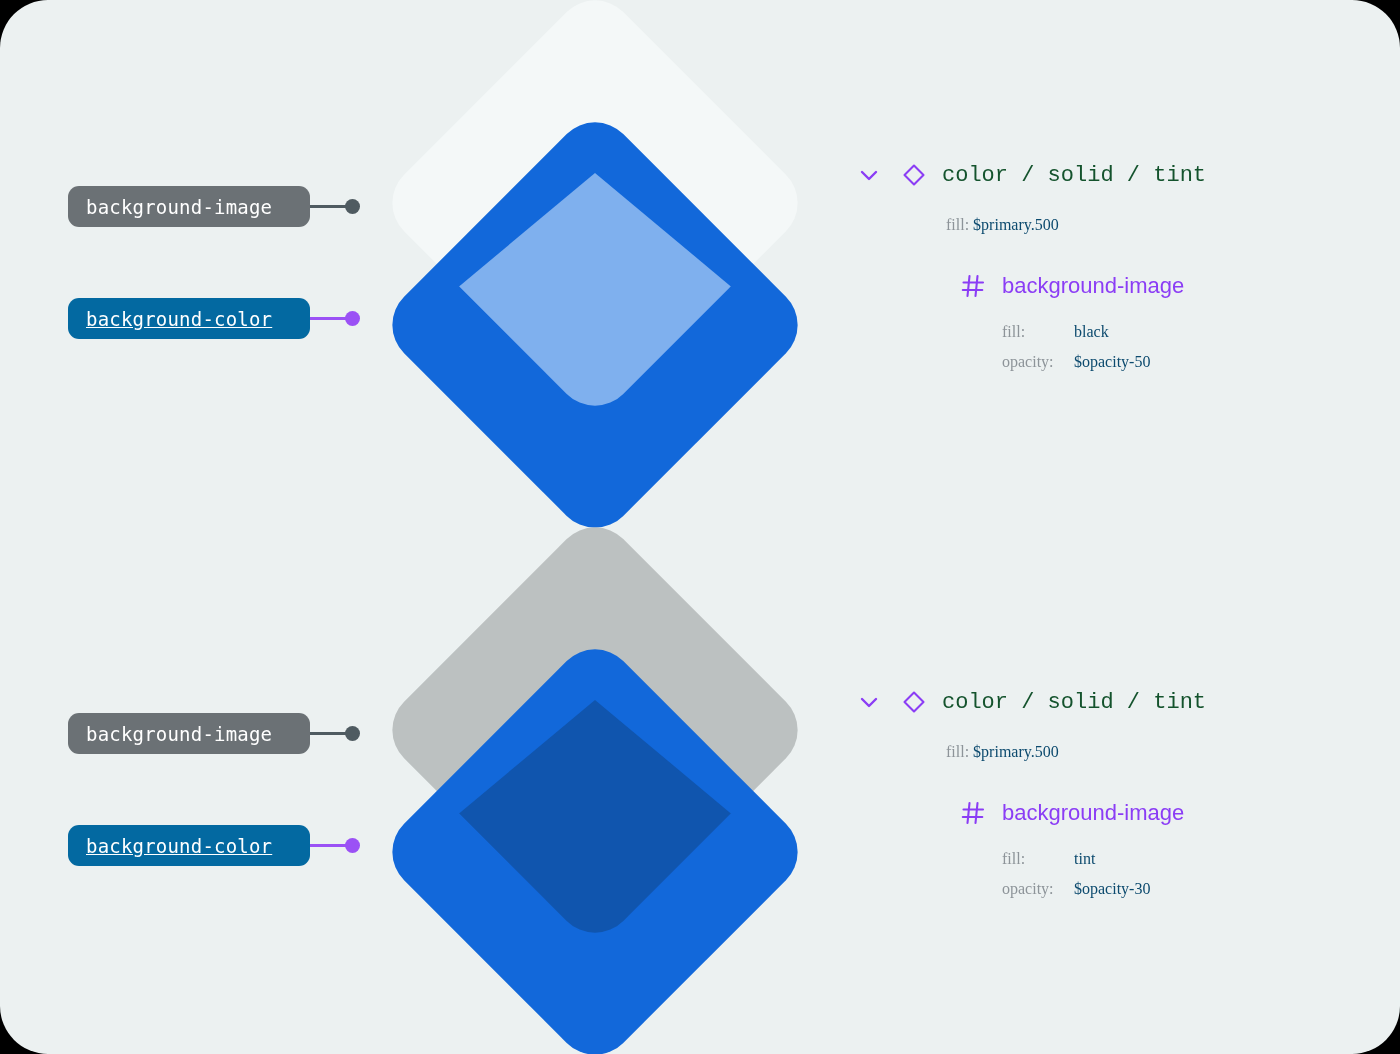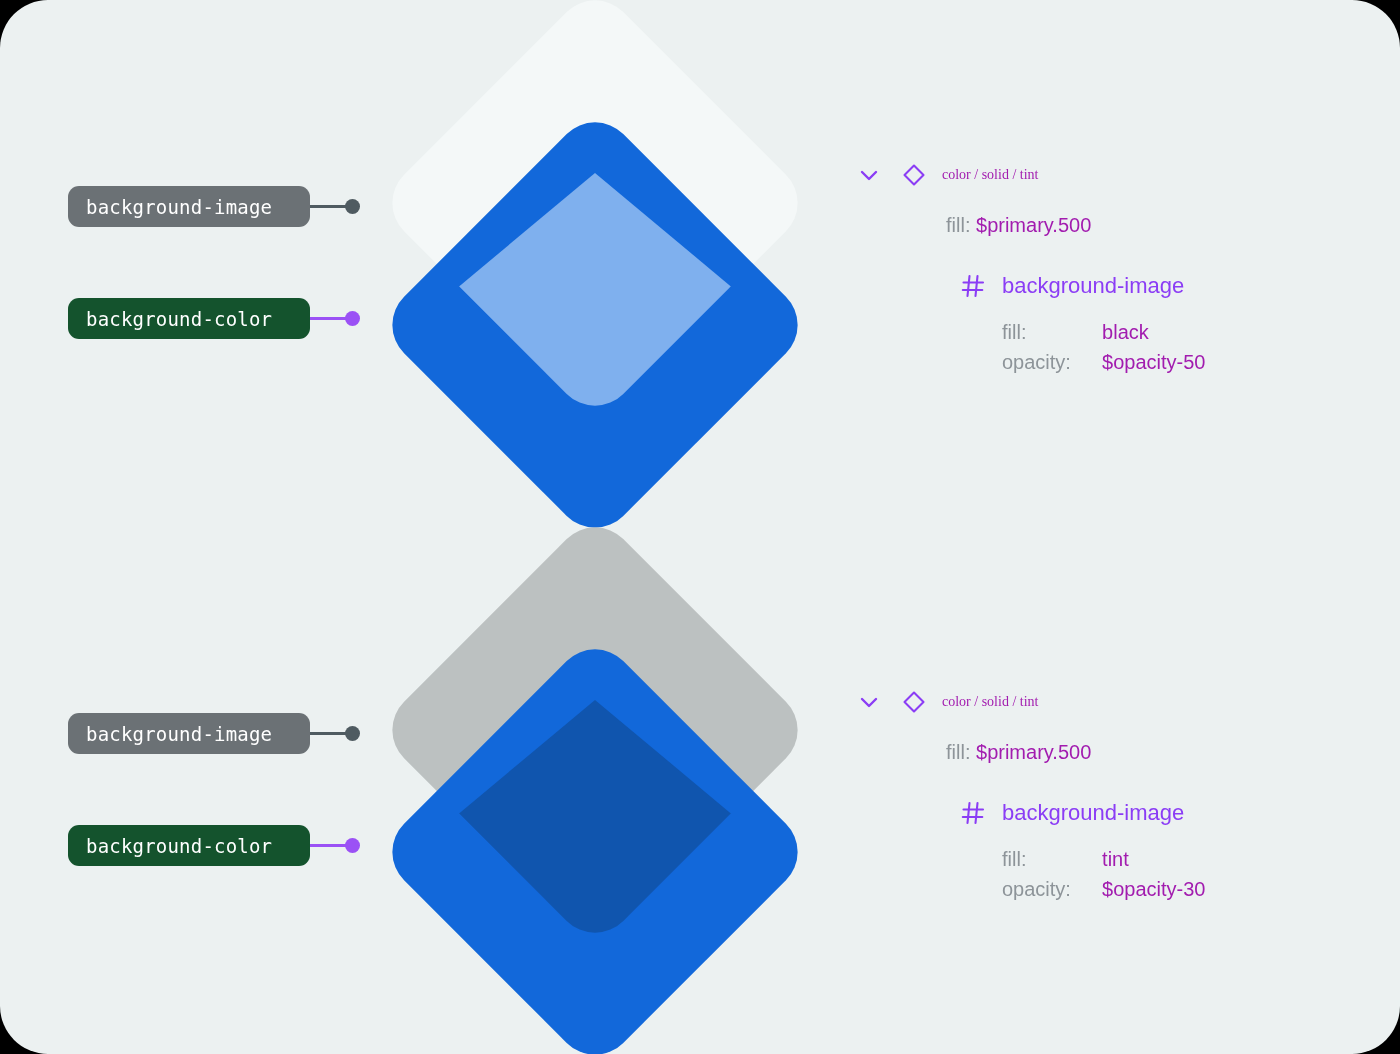--- a/index.html
+++ b/index.html
@@ -45,21 +45,21 @@
     display: flex;
     align-items: center;
     padding-left: 18px;
     font-family: "DejaVu Sans Mono", "Liberation Mono", monospace;
     font-size: 19px;
     letter-spacing: 0.2px;
     color: #FFFFFF;
     white-space: nowrap;
   }
   .chip-image { background: #6B7175; }
-  .chip-color { background: #14532d; }
+  .chip-color { background: #0369a1; text-decoration: underline; }
 
   .leader {
     position: absolute;
     height: 3px;
     left: 310px;
     width: 38px;
   }
   .leader-image { background: #4F5B61; }
   .leader-color { background: #9B51F5; }
 
@@ -142,35 +142,35 @@
     flex: 0 0 26px;
     margin-right: 20px;
   }
   .comp-icon {
     width: 24px;
     height: 24px;
     flex: 0 0 24px;
     margin-right: 16px;
   }
   .node-title {
-    font-family: Liberation Serif, serif;
-    font-size: 14px;
-    color: #a21caf;
+    font-family: Liberation Mono, monospace;
+    font-size: 22px;
+    color: #14532d;
     white-space: nowrap;
   }
 
   .prop-row {
     display: flex;
-    font-family: Liberation Sans, sans-serif;
-    font-size: 20px;
+    font-family: Liberation Serif, serif;
+    font-size: 16px;
     line-height: 30px;
     white-space: pre;
   }
   .prop-key   { color: #8D9499; }
-  .prop-value { color: #a21caf; }
+  .prop-value { color: #0c4a6e; }
 
   .level-1 { margin-left: 90px; margin-top: 18px; }
 
   .layer-header {
     display: flex;
     align-items: center;
     margin-left: 104px;
     margin-top: 31px;
     height: 30px;
   }

